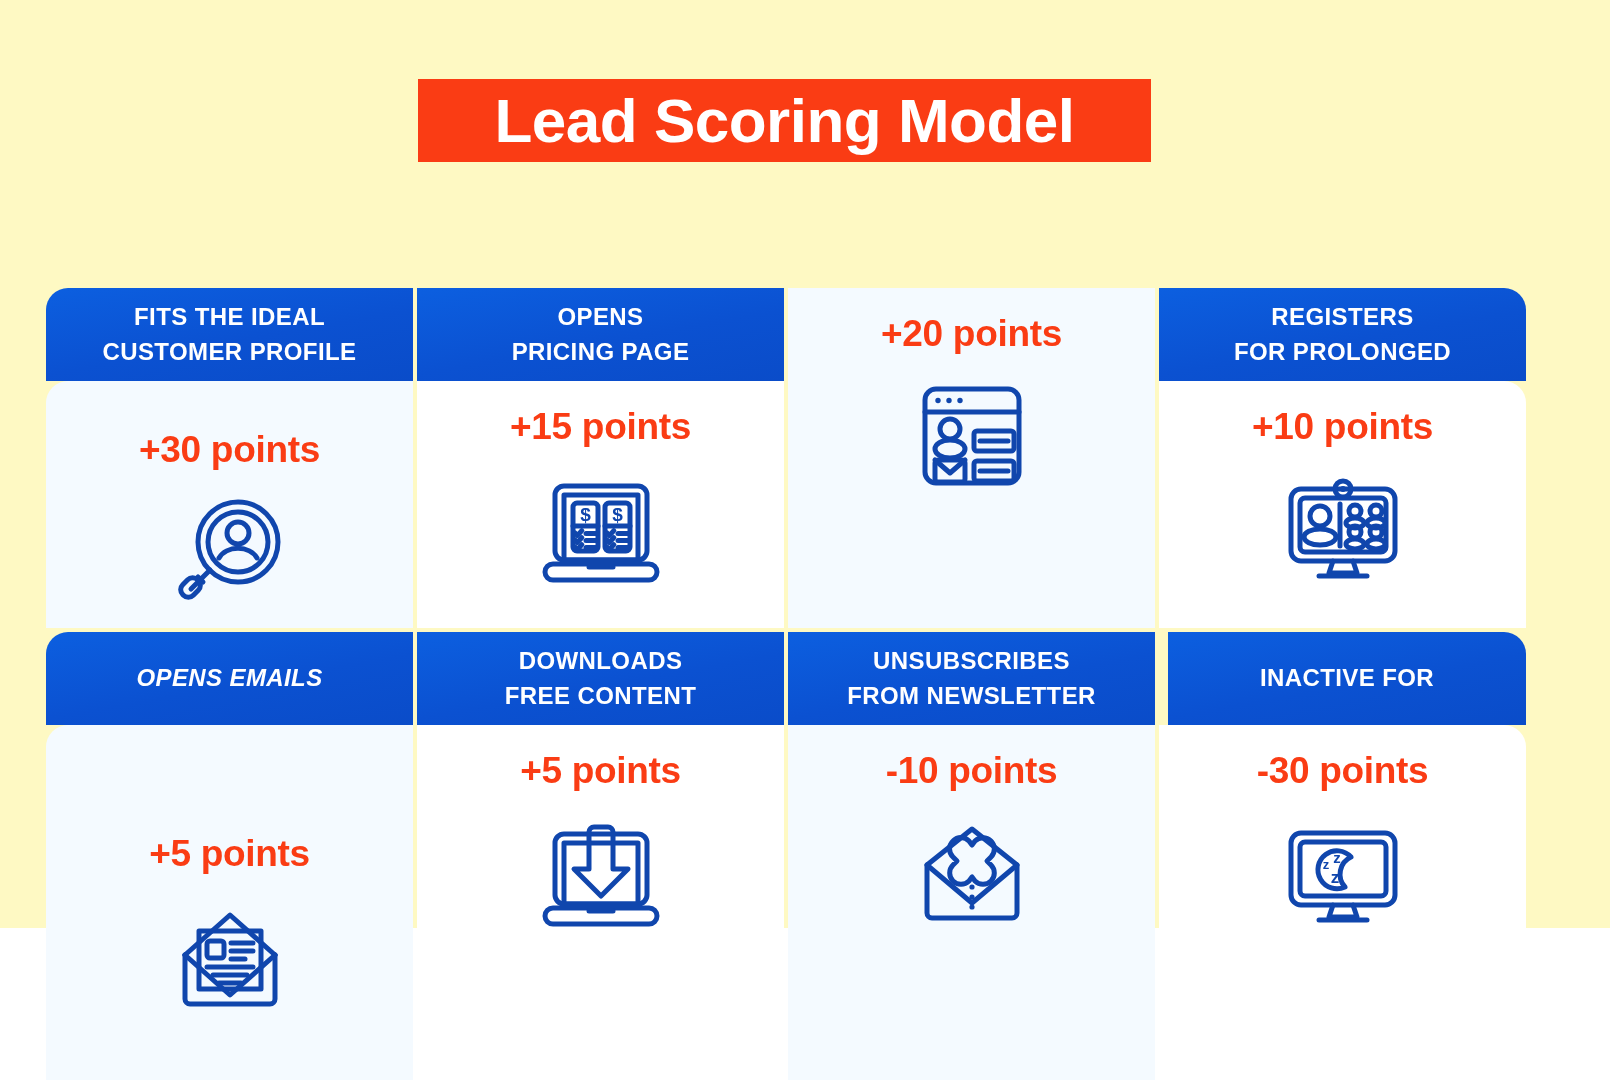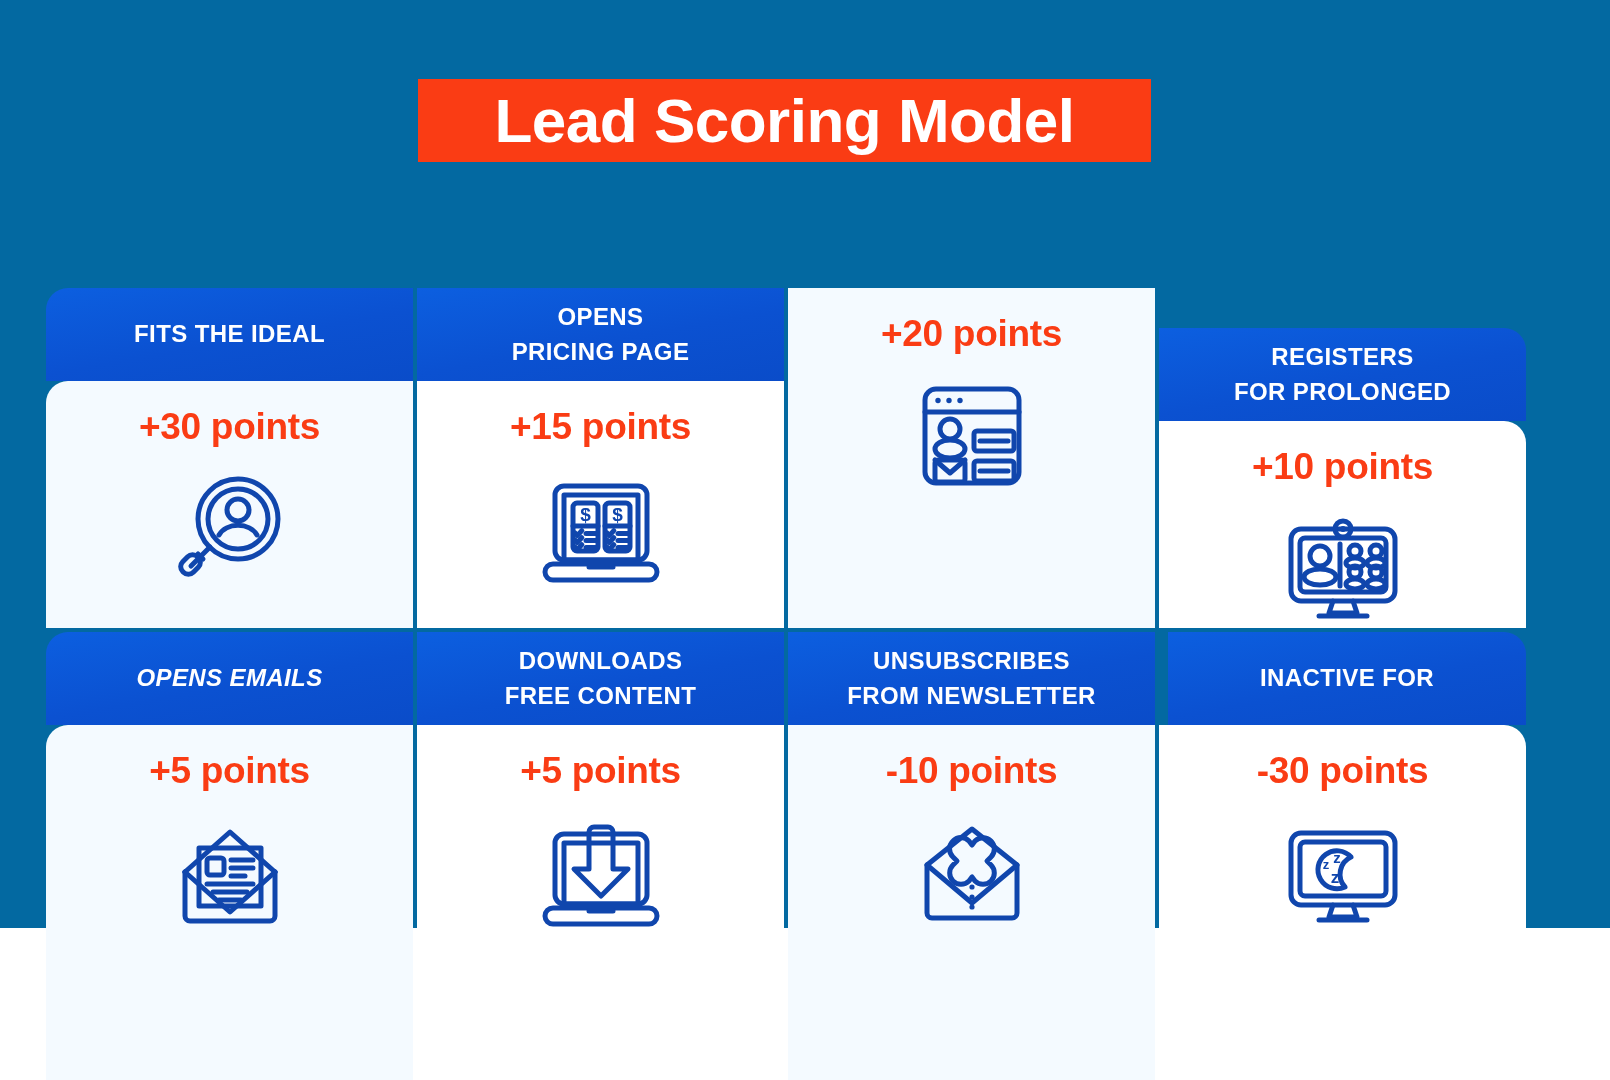--- a/index.html
+++ b/index.html
@@ -9,21 +9,21 @@
     height: 1080px;
     background: #ffffff;
     font-family: "Liberation Sans", sans-serif;
     overflow: hidden;
   }
 
   #infographic {
     position: relative;
     width: 1610px;
     height: 928px;
-    background: #0369a1;
+    background: #fef9c3;
   }
 
   
   .title-banner {
     position: absolute;
     left: 418px;
     top: 79px;
     width: 733px;
     height: 83px;
     background: #fa3c14;
@@ -78,39 +78,39 @@
     color: #ffffff;
     font-size: 24px;
     font-weight: bold;
     letter-spacing: 0.4px;
     line-height: 1.45;
     white-space: nowrap;
   }
 
   
   .card:nth-child(1) .card-header { border-top-left-radius: 22px; }
-  .card:nth-child(4) .card-header { border-top-right-radius: 22px; margin-top: 40px; }
+  .card:nth-child(4) .card-header { border-top-right-radius: 22px; }
   .card:nth-child(5) .card-header { border-top-left-radius: 22px; font-style: italic; }
   .card:nth-child(8) .card-header { border-top-right-radius: 22px; margin-left: 9px; }
 
   
   .card-body {
     position: relative;
     flex: 1;
     background: #ffffff;
     display: flex;
     flex-direction: column;
     align-items: center;
     padding-top: 27px;
   }
   .card.tinted .card-body { background: #f4faff; }
 
   
   .card:nth-child(1) .card-body,
-  .card:nth-child(5) .card-body { border-top-left-radius: 22px; }
+  .card:nth-child(5) .card-body { border-top-left-radius: 22px; justify-content: center; }
   .card:nth-child(4) .card-body,
   .card:nth-child(8) .card-body { border-top-right-radius: 22px; }
 
   .points {
     color: #fa3c14;
     font-size: 37px;
     font-weight: bold;
     line-height: 1;
     letter-spacing: -0.3px;
     white-space: nowrap;
@@ -141,20 +141,21 @@
 
   <div class="title-banner">
     <div class="title-text">Lead Scoring Model</div>
   </div>
 
   <div class="grid">
 
     <div class="card tinted">
       <div class="card-header">
         <div class="hline">FITS THE IDEAL</div>
+        <div class="hline">CUSTOMER PROFILE</div>
       </div>
       <div class="card-body">
         <div class="points">+30 points</div>
         <div class="icon-wrap">
           <svg width="112" height="112" viewBox="0 0 112 112">
             <g class="ico">
               <circle cx="64" cy="46" r="40"></circle>
               <circle cx="64" cy="46" r="30"></circle>
               <circle cx="64" cy="37" r="11"></circle>
               <path d="M45 62 a21 17 0 0 1 38 0"></path>

